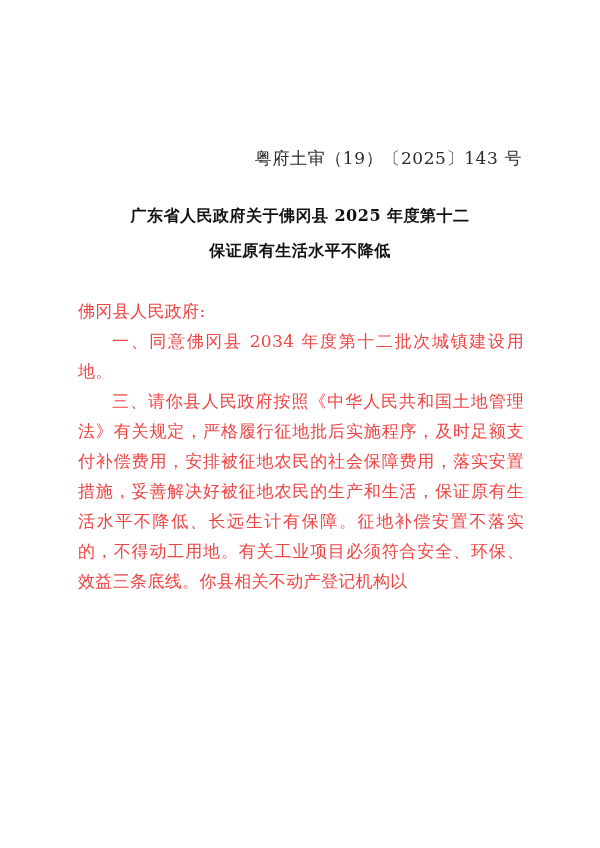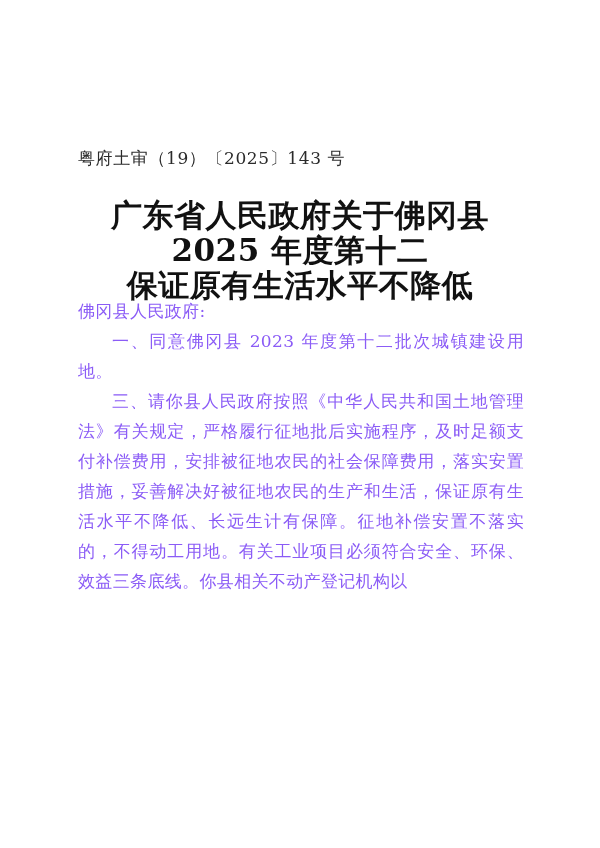--- a/index.html
+++ b/index.html
@@ -24,39 +24,39 @@
     height: 848px;
     background: #ffffff;
   }
 
   
   .doc-number {
     position: absolute;
     left: 78px;
     top: 145px;
     width: 444px;
-    text-align: left;
+    text-align: right;
     font-family: "DejaVu Serif", "Liberation Serif", serif;
     font-size: 17px;
     line-height: 26px;
     letter-spacing: 0.6px;
     color: #2b2b2b;
     white-space: nowrap;
   }
 
   
   .title {
     position: absolute;
     left: 78px;
     top: 198px;
     width: 444px;
     text-align: center;
     font-family: "DejaVu Serif", "Liberation Serif", serif;
     font-weight: bold;
-    font-size: 31px;
+    font-size: 16px;
     line-height: 35px;
     letter-spacing: 0.5px;
     color: #111111;
   }
   .title .tl {
     display: block;
   }
 
   
   .body-block {
@@ -64,21 +64,21 @@
     left: 78px;
     top: 296px;
     width: 446px;
   }
 
   .para {
     font-family: "DejaVu Serif", "Liberation Serif", serif;
     font-size: 17px;
     line-height: 30px;
     letter-spacing: 0.35px;
-    color: #8b5cf6;
+    color: #ef4444;
     text-align: justify;
     text-justify: inter-character;
     margin: 0;
     word-break: break-all;
   }
 
   .para.indent {
     text-indent: 34px;
   }
 
@@ -100,19 +100,19 @@
 
   <div class="title">
     <span class="tl">广东省人民政府关于佛冈县 2025 年度第十二</span>
     <span class="tl">保证原有生活水平不降低</span>
   </div>
 
   <div class="body-block">
     <p class="para salutation">佛冈县人民政府:</p>
 
 
-    <p class="para indent">一、同意佛冈县 2023 年度第十二批次城镇建设用地。</p>
+    <p class="para indent">一、同意佛冈县 2034 年度第十二批次城镇建设用地。</p>
 
 
     <p class="para indent">三、请你县人民政府按照《中华人民共和国土地管理法》有关规定，严格履行征地批后实施程序，及时足额支付补偿费用，安排被征地农民的社会保障费用，落实安置措施，妥善解决好被征地农民的生产和生活，保证原有生活水平不降低、长远生计有保障。征地补偿安置不落实的，不得动工用地。有关工业项目必须符合安全、环保、效益三条底线。你县相关不动产登记机构以</p>
   </div>
 
 </div>
 
 </body></html>

